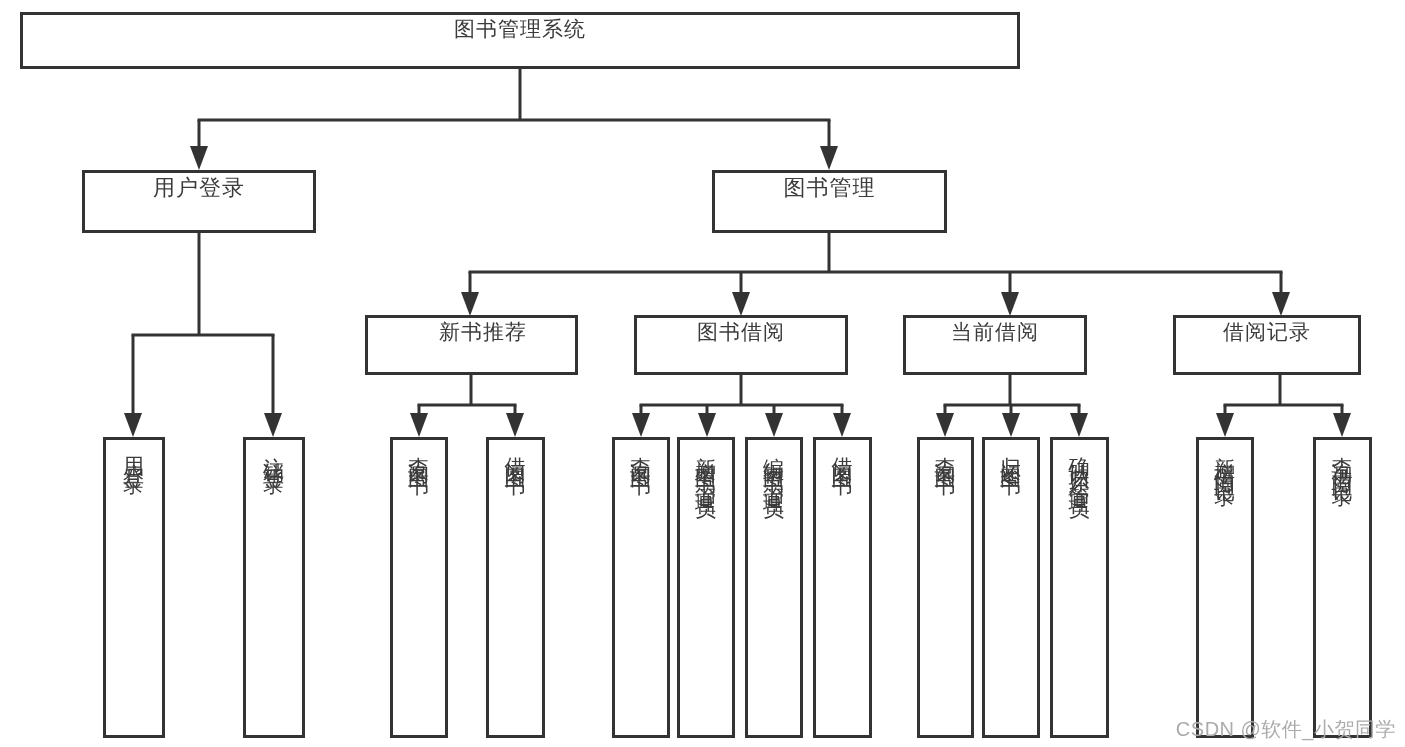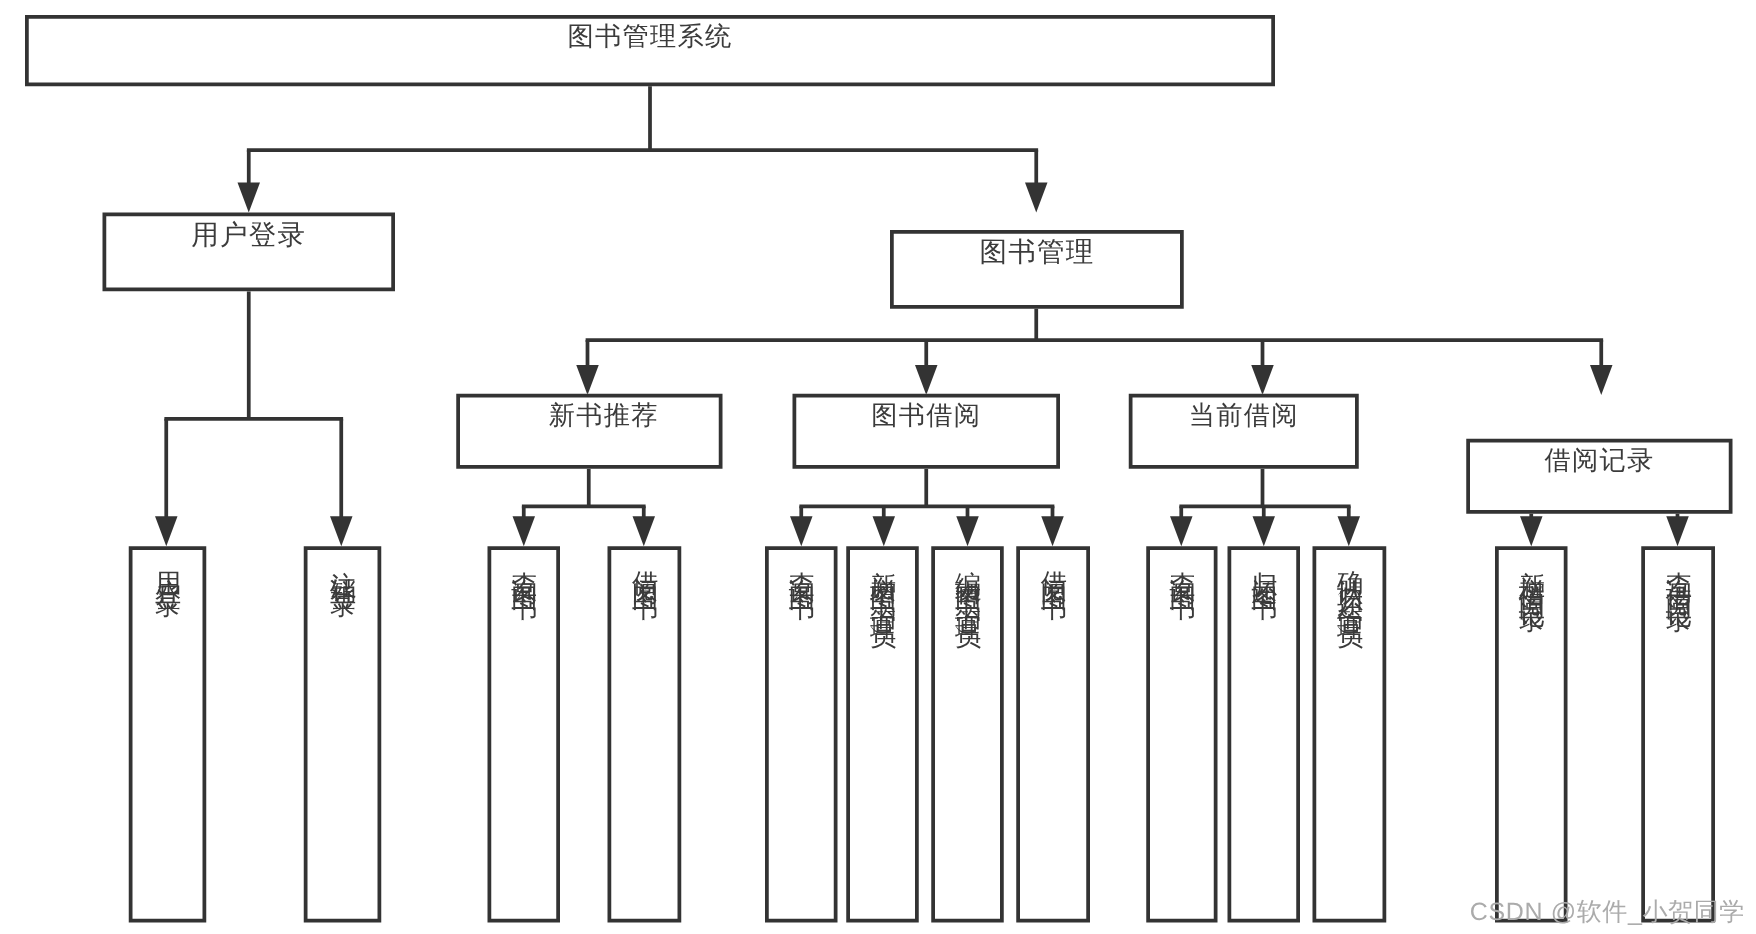--- a/index.html
+++ b/index.html
@@ -132,34 +132,34 @@
     </g>
   </svg>
 
   <div class="box" style="left:20px; top:12px; width:1000px; height:57px;">
     <span class="hlabel">图书管理系统</span>
   </div>
 
   <div class="box lv2" style="left:82px; top:170px; width:234px; height:63px;">
     <span class="hlabel">用户登录</span>
   </div>
-  <div class="box lv2" style="left:712px; top:184px; width:235px; height:63px;">
+  <div class="box lv2" style="left:712px; top:170px; width:235px; height:63px;">
     <span class="hlabel">图书管理</span>
   </div>
 
   <div class="box" style="left:365px; top:315px; width:213px; height:60px;padding-left:23px;">
     <span class="hlabel">新书推荐</span>
   </div>
   <div class="box" style="left:634px; top:315px; width:214px; height:60px;">
     <span class="hlabel">图书借阅</span>
   </div>
   <div class="box" style="left:903px; top:315px; width:184px; height:60px;">
     <span class="hlabel">当前借阅</span>
   </div>
-  <div class="box" style="left:1173px; top:315px; width:213px; height:60px;margin-top:36px;">
+  <div class="box" style="left:1173px; top:315px; width:188px; height:60px;">
     <span class="hlabel">借阅记录</span>
   </div>
 
   <div class="box leaf" style="left:103px; width:62px;">
     <span class="vlabel">用户登录</span>
   </div>
   <div class="box leaf" style="left:243px; width:62px;">
     <span class="vlabel">注销登录</span>
   </div>
 

